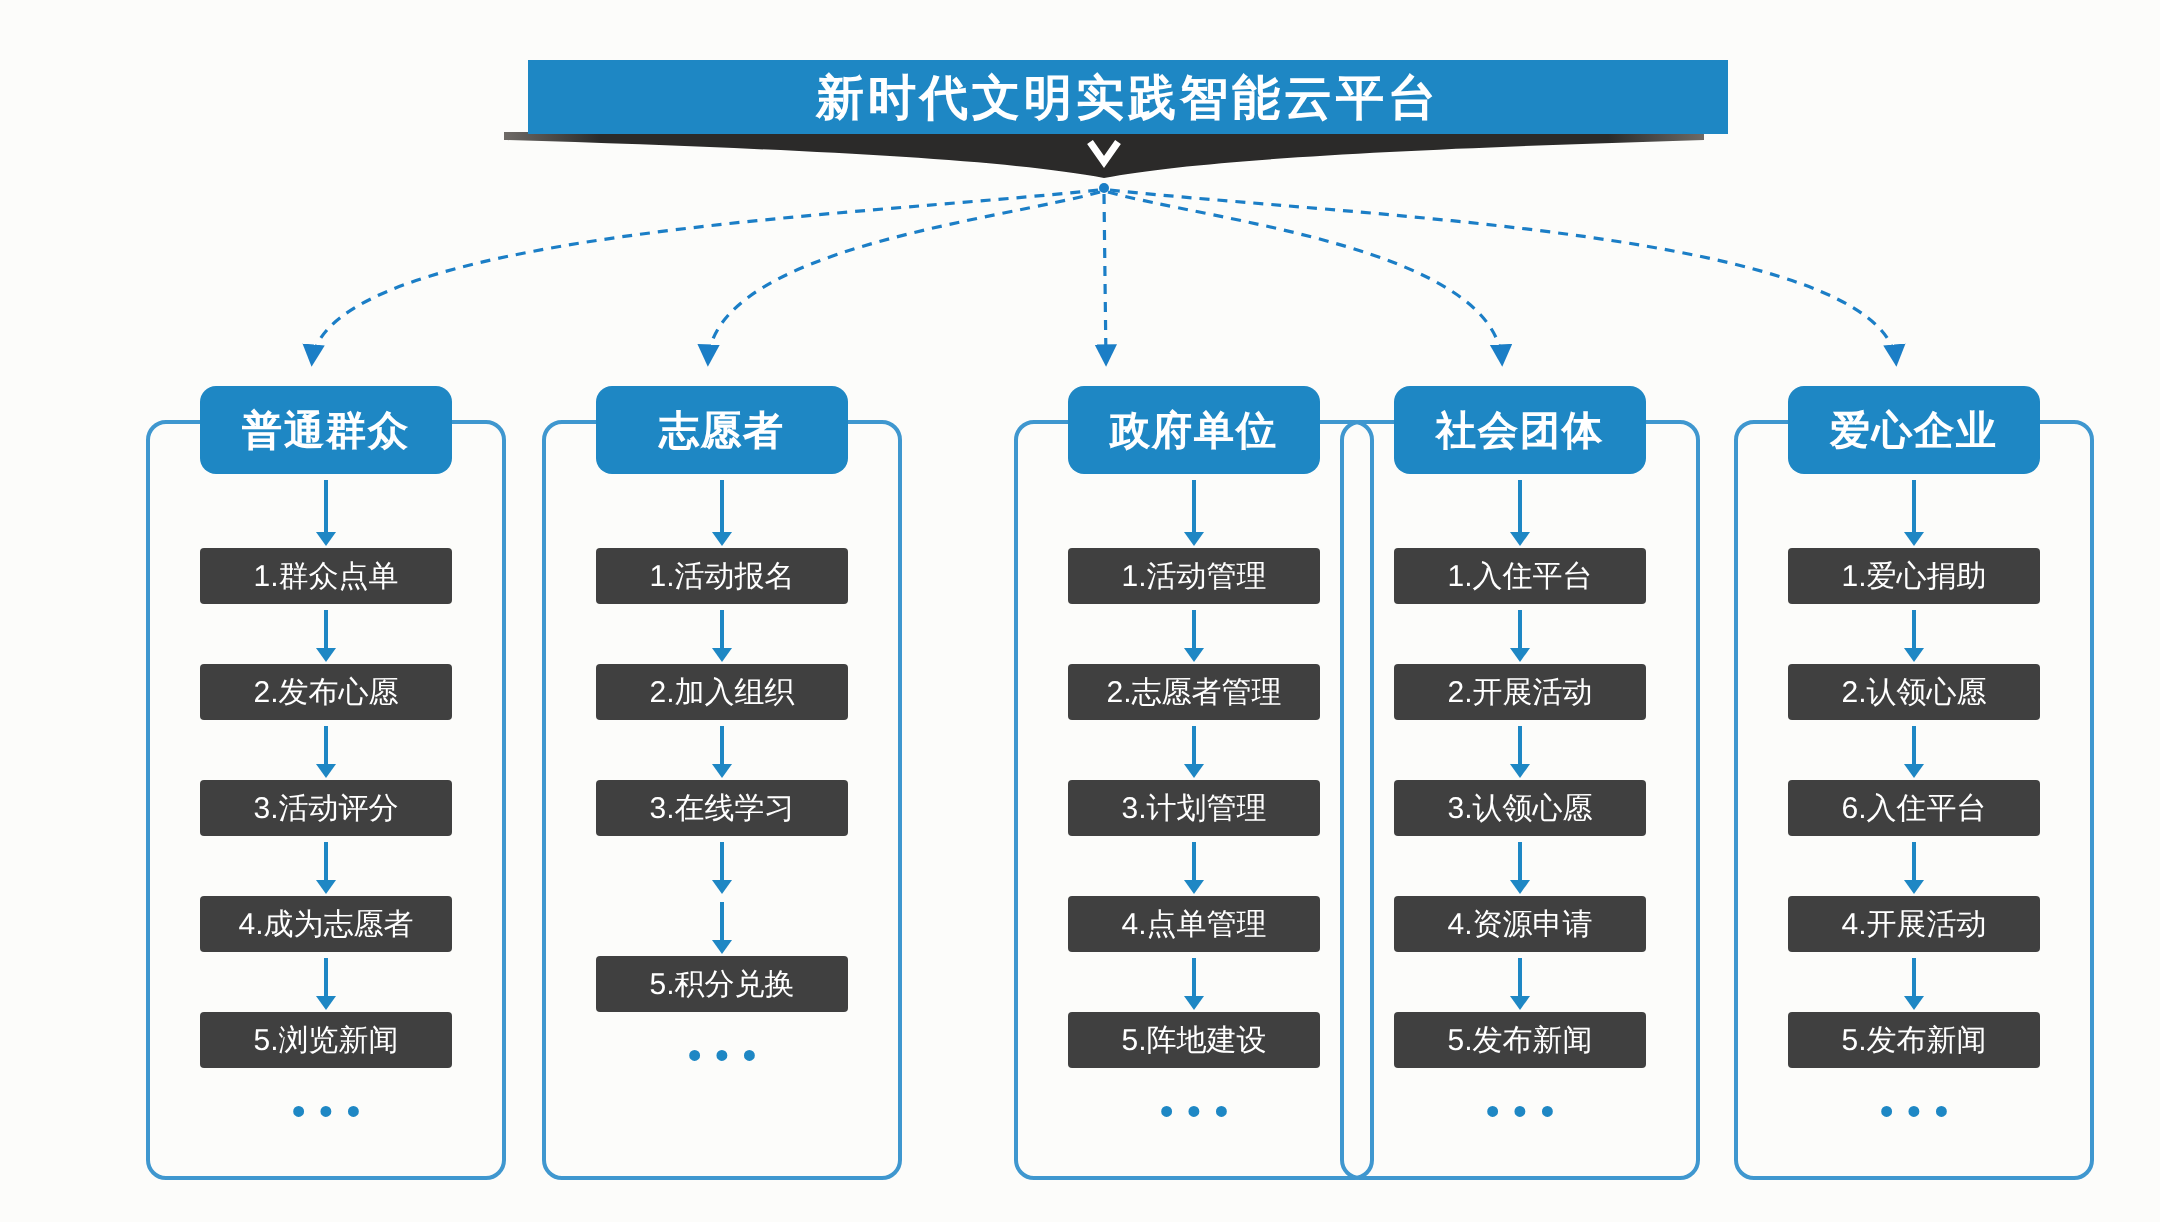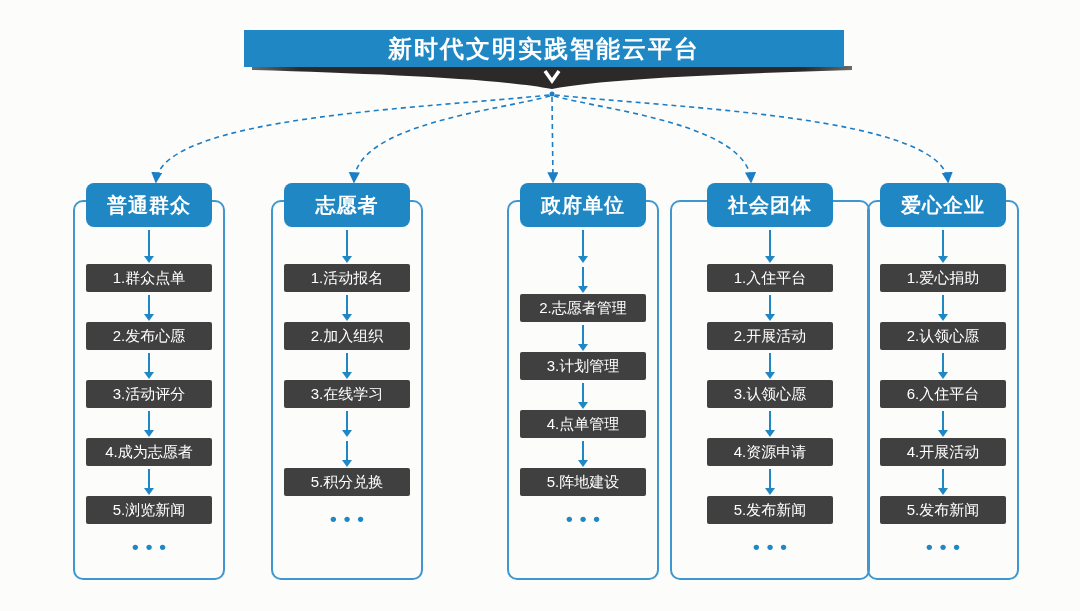--- a/index.html
+++ b/index.html
@@ -6,36 +6,36 @@
   body{
     width:1080px;height:611px;
     background:#fcfcfa;
     font-family:"Liberation Sans","DejaVu Sans",sans-serif;
     position:relative;overflow:hidden;
   }
   .canvas{position:absolute;inset:0;width:1080px;height:611px;}
 
   
   .banner{
-    position:absolute;left:244px;top:30px;width:600px;height:37px;
+    position:absolute;left:264px;top:30px;width:600px;height:37px;
     background:#1e87c4;
     display:flex;align-items:center;justify-content:center;
     z-index:3;
   }
   .banner span{
     color:#ffffff;font-size:24px;font-weight:bold;letter-spacing:2px;
     white-space:nowrap;
   }
 
   
   svg.connectors{position:absolute;left:0;top:0;z-index:1;}
 
   
   .column{
-    position:absolute;top:183px;width:152px;height:397px;z-index:2;
+    position:absolute;top:193px;width:180px;height:397px;z-index:2;
   }
   .column .outline{
     position:absolute;left:0;right:0;top:17px;bottom:0;
     border:2px solid #3f97cf;border-radius:10px;
     background:transparent;
   }
   .col-content{
     position:absolute;inset:0;display:flex;flex-direction:column;
     align-items:center;z-index:1;
   }
@@ -67,21 +67,21 @@
     border-left:5px solid transparent;border-right:5px solid transparent;
     border-top:7px solid #1e87c4;
   }
 
   .dots{
     margin-top:13px;color:#1e87c4;font-size:19px;font-weight:bold;
     letter-spacing:7px;line-height:1;text-indent:7px;
   }
 
   
-  .c0{left:73px;} .c1{left:271px;} .c2{left:471px;margin-left:36px;} .c3{left:670px;padding-left:48px;} .c4{left:867px;text-align:center;}
+  .c0{left:73px;} .c1{left:271px;} .c2{left:471px;margin-left:36px;} .c3{left:670px;} .c4{left:867px;text-align:center;}
 </style>
 </head>
 <body>
 
 <div class="canvas">
 
   <div class="banner">
     <span>新时代文明实践智能云平台</span>
   </div>
 
@@ -168,20 +168,23 @@
     </div>
   </div>
 
   <div class="column c2">
     <div class="outline"></div>
     <div class="col-content">
       <div class="col-header">
         <span>政府单位</span>
       </div>
       <div class="varrow long"></div>
+      <div class="item">
+          <span>1.活动管理</span>
+        </div>
       <div class="varrow short"></div>
       <div class="item">
           <span>2.志愿者管理</span>
         </div>
       <div class="varrow short"></div>
       <div class="item">
           <span>3.计划管理</span>
         </div>
       <div class="varrow short"></div>
       <div class="item">

